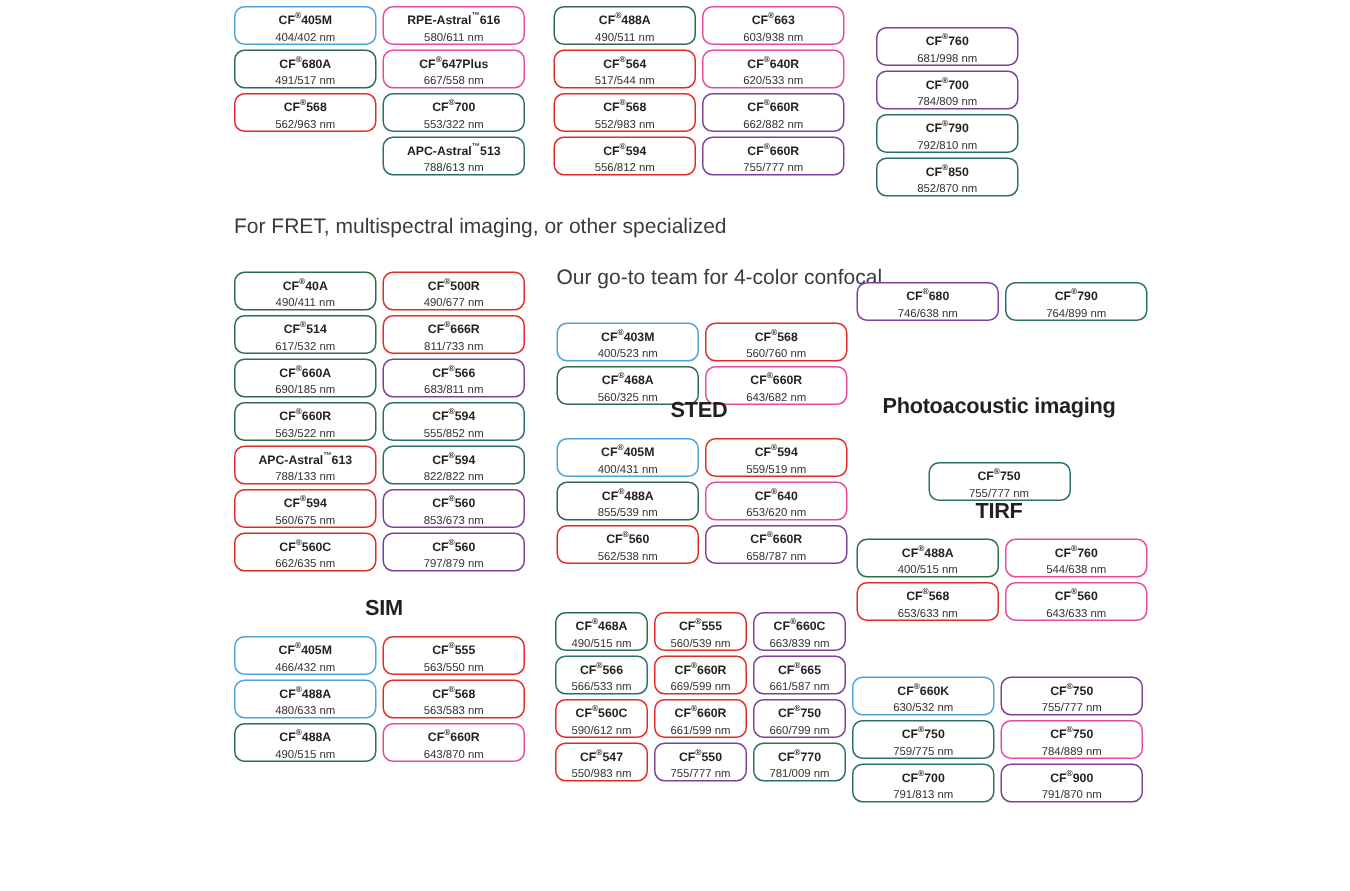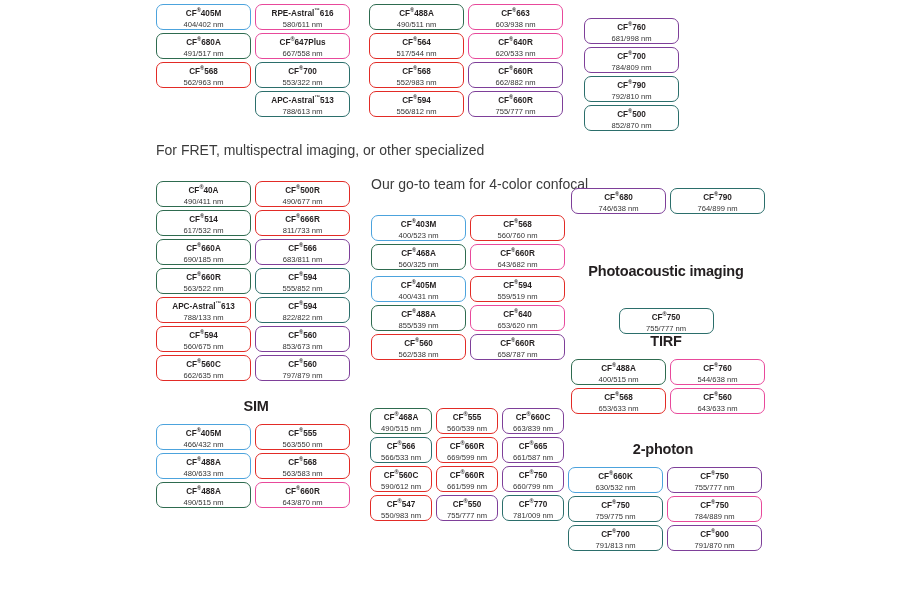--- a/index.html
+++ b/index.html
@@ -172,21 +172,21 @@
           </div>
           <div class="chip" style="width: 95px; height: 26px; border-color: rgb(126, 63, 153); margin-top: 3px;">
             <div class="nm">CF<sup>®</sup><span>700</span></div>
             <div class="val">784/809 nm</div>
           </div>
           <div class="chip" style="width: 95px; height: 26px; border-color: rgb(43, 110, 107); margin-top: 3px;">
             <div class="nm">CF<sup>®</sup><span>790</span></div>
             <div class="val">792/810 nm</div>
           </div>
           <div class="chip" style="width: 95px; height: 26px; border-color: rgb(43, 110, 107); margin-top: 3px;">
-            <div class="nm">CF<sup>®</sup><span>500</span></div>
+            <div class="nm">CF<sup>®</sup><span>850</span></div>
             <div class="val">852/870 nm</div>
           </div>
         </div>
       </div>
     </div>
     <div class="group" style="left: 156px; top: 144px;">
       <div class="section-sub" style="width: 200px;">For FRET, multispectral imaging, or other specialized</div>
       <div class="cols" style="margin-top: 25px;">
         <div class="col">
           <div class="chip" style="width: 95px; height: 26px; border-color: rgb(46, 107, 79);">
@@ -269,20 +269,21 @@
             <div class="val">560/760 nm</div>
           </div>
           <div class="chip" style="width: 95px; height: 26px; border-color: rgb(232, 73, 155); margin-top: 3px;">
             <div class="nm">CF<sup>®</sup><span>660R</span></div>
             <div class="val">643/682 nm</div>
           </div>
         </div>
       </div>
     </div>
     <div class="group" style="left: 371px; top: 266px;">
+      <div class="section-title" style="width: 190px;">STED</div>
       <div class="cols" style="margin-top: 10px;">
         <div class="col">
           <div class="chip" style="width: 95px; height: 26px; border-color: rgb(76, 163, 221);">
             <div class="nm">CF<sup>®</sup><span>405M</span></div>
             <div class="val">400/431 nm</div>
           </div>
           <div class="chip" style="width: 95px; height: 26px; border-color: rgb(46, 107, 79); margin-top: 3px;">
             <div class="nm">CF<sup>®</sup><span>488A</span></div>
             <div class="val">855/539 nm</div>
           </div>
@@ -354,21 +355,20 @@
             <div class="val">544/638 nm</div>
           </div>
           <div class="chip" style="width: 95px; height: 26px; border-color: rgb(232, 73, 155); margin-top: 3px;">
             <div class="nm">CF<sup>®</sup><span>560</span></div>
             <div class="val">643/633 nm</div>
           </div>
         </div>
       </div>
     </div>
     <div class="group" style="left: 568px; top: 441px;">
-      <div class="section-title" style="width: 190px;">2-photon</div>
       <div class="cols" style="margin-top: 10px;">
         <div class="col">
           <div class="chip" style="width: 95px; height: 26px; border-color: rgb(76, 163, 221);">
             <div class="nm">CF<sup>®</sup><span>660K</span></div>
             <div class="val">630/532 nm</div>
           </div>
           <div class="chip" style="width: 95px; height: 26px; border-color: rgb(43, 110, 107); margin-top: 3px;">
             <div class="nm">CF<sup>®</sup><span>750</span></div>
             <div class="val">759/775 nm</div>
           </div>

